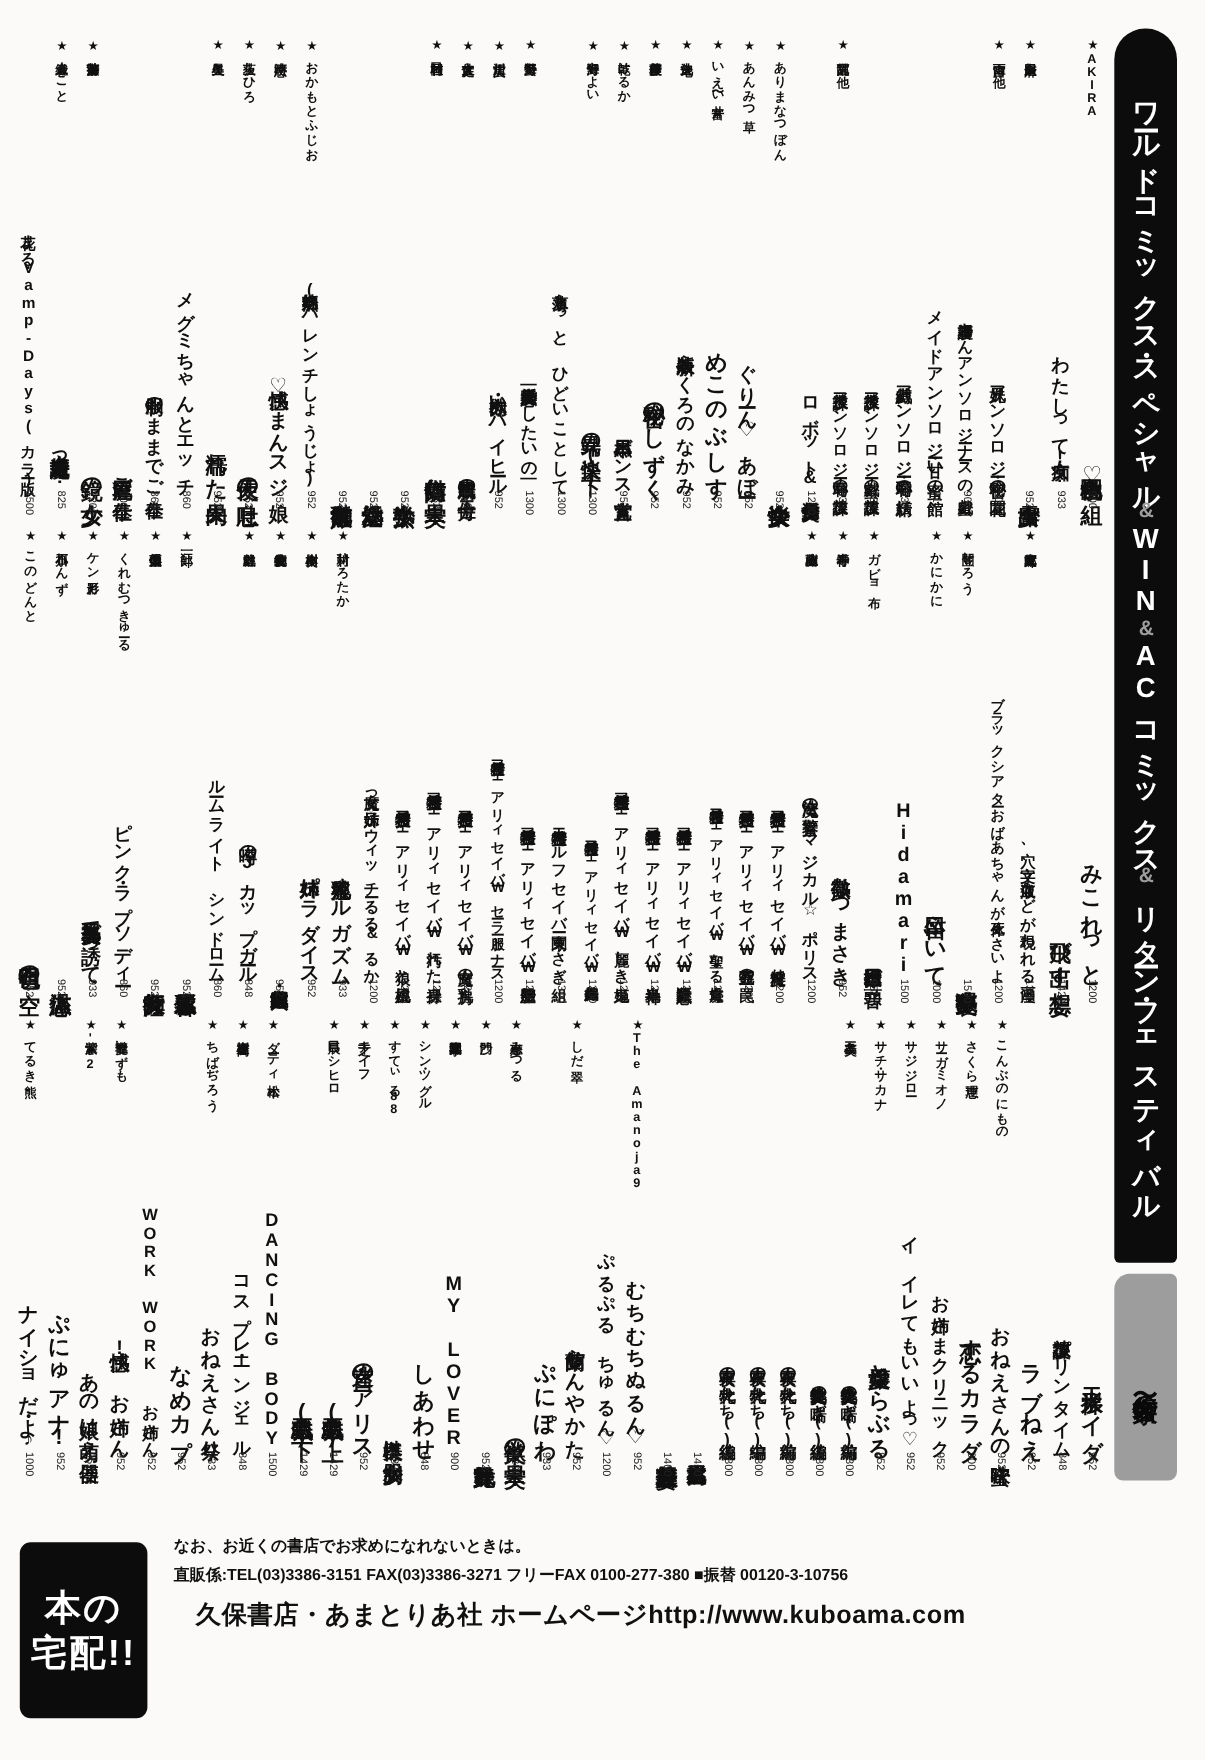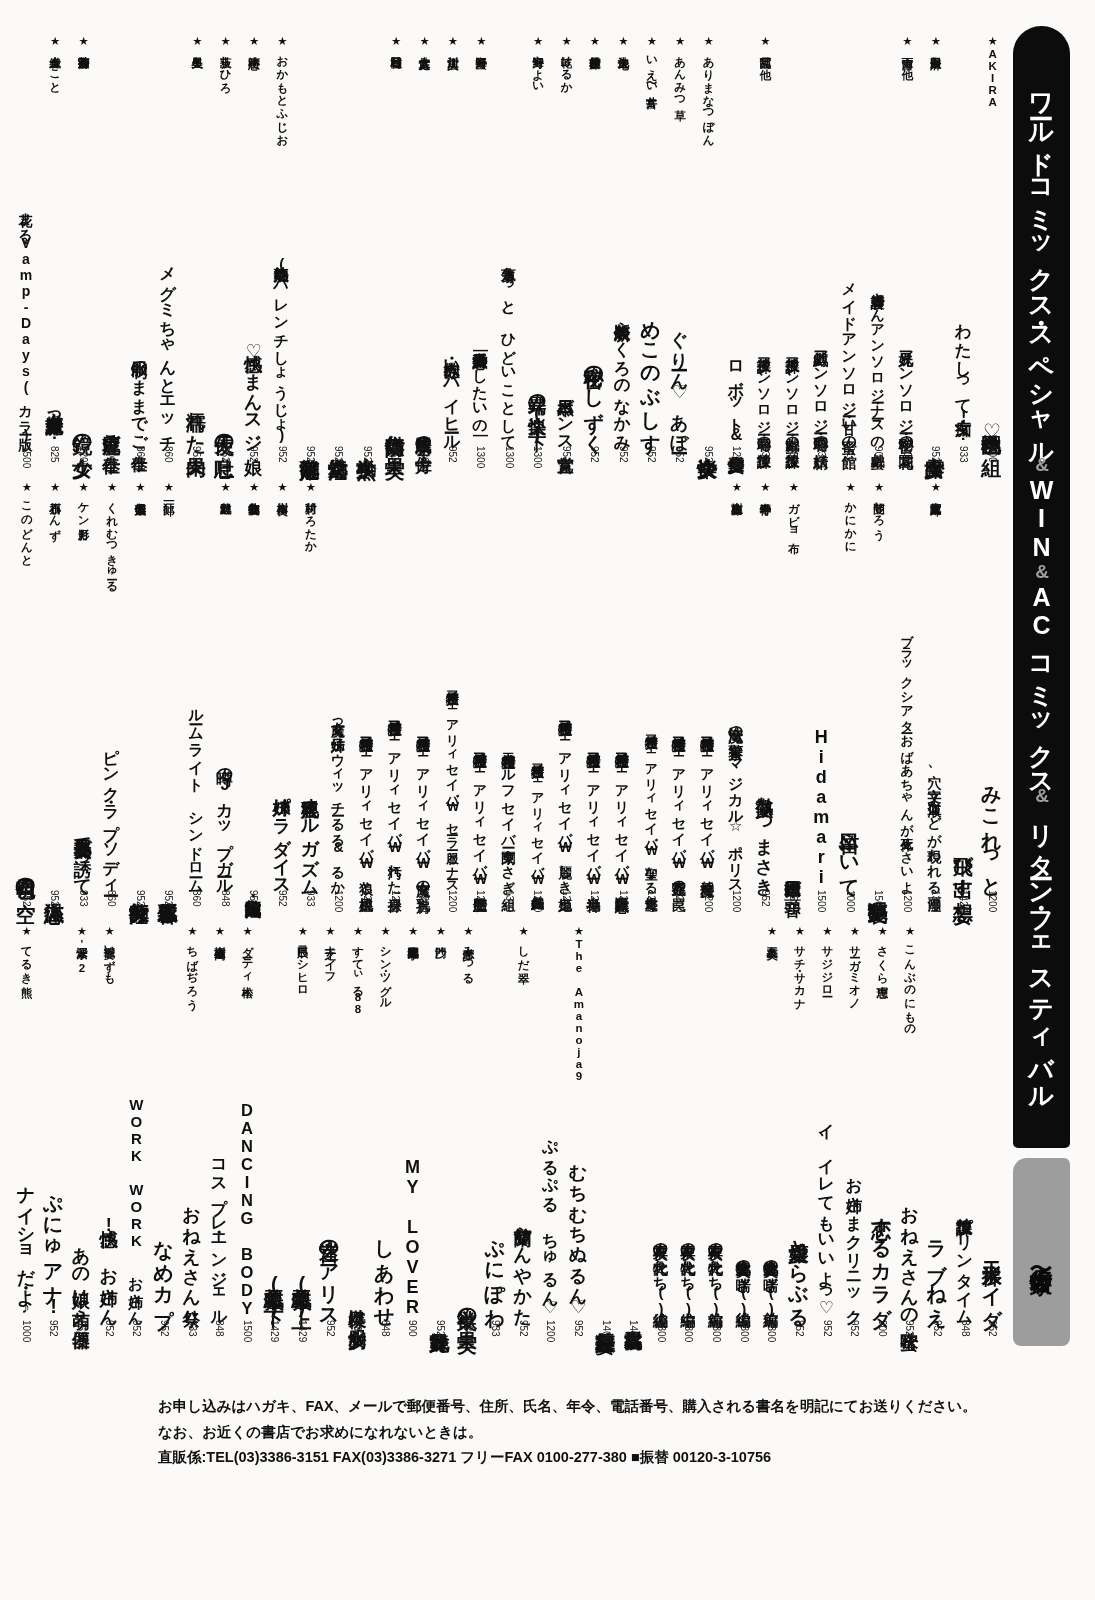--- a/index.html
+++ b/index.html
@@ -598,18 +598,22 @@
   </div>
 
 <div id="banner">
   <div class="btxt" id="banner-text"><span>ワールドコミックス・スペシャル</span><span class="amp">&amp;</span><span>WIN</span><span class="amp">&amp;</span><span>ACコミックス</span><span class="amp">&amp;</span><span>リターン・フェスティバル</span></div>
 </div>
 <div id="author-tab">
   <div class="btxt">作家名㋐〜㋟行</div>
 </div>
 
 <div id="footer">
+  <div id="home-box">
+      <div>本の</div>
+      <div>宅配!!</div>
+    </div>
   <div id="footer-lines">
-      <div>お申し込みはハガキ、FAX、メールで郵便番号、住所、氏名、年令、電話番号、購入される書名を明記にてお送りください。</div>
       <div>なお、お近くの書店でお求めになれないときは。</div>
       <div>直販係:TEL(03)3386-3151 FAX(03)3386-3271 フリーFAX 0100-277-380 ■振替 00120-3-10756</div>
     </div>
+  <div id="homepage-line">久保書店・あまとりあ社 ホームページhttp://www.kuboama.com</div>
 </div>
 
 </body></html>

